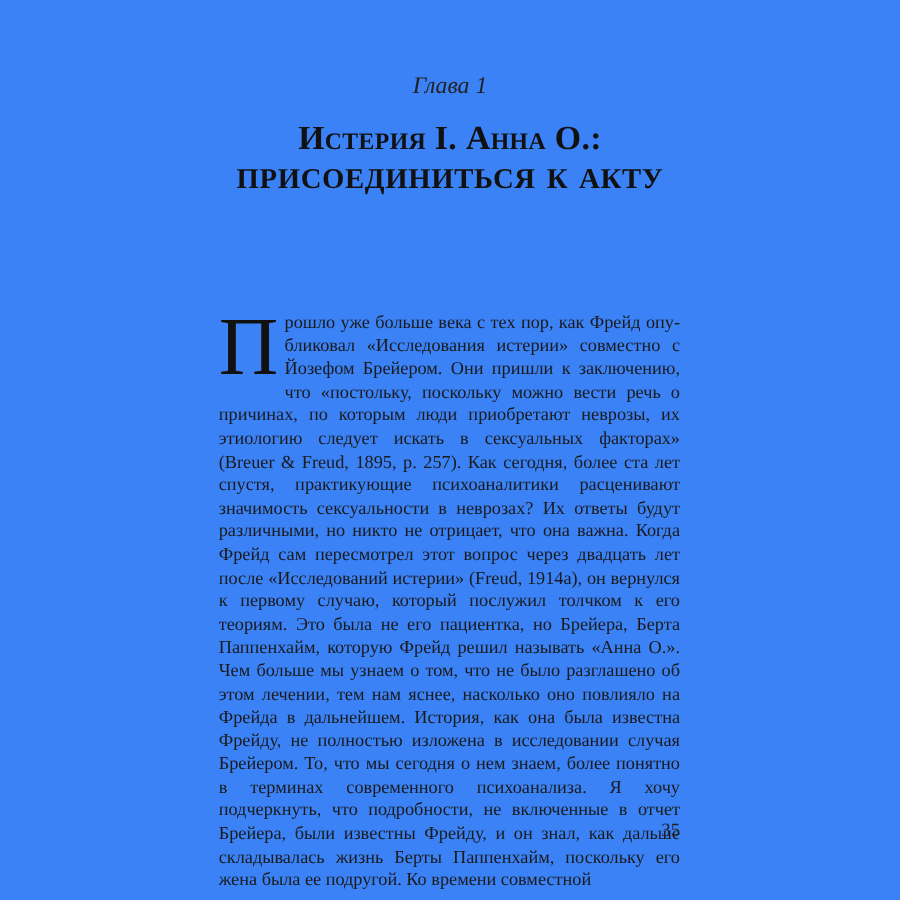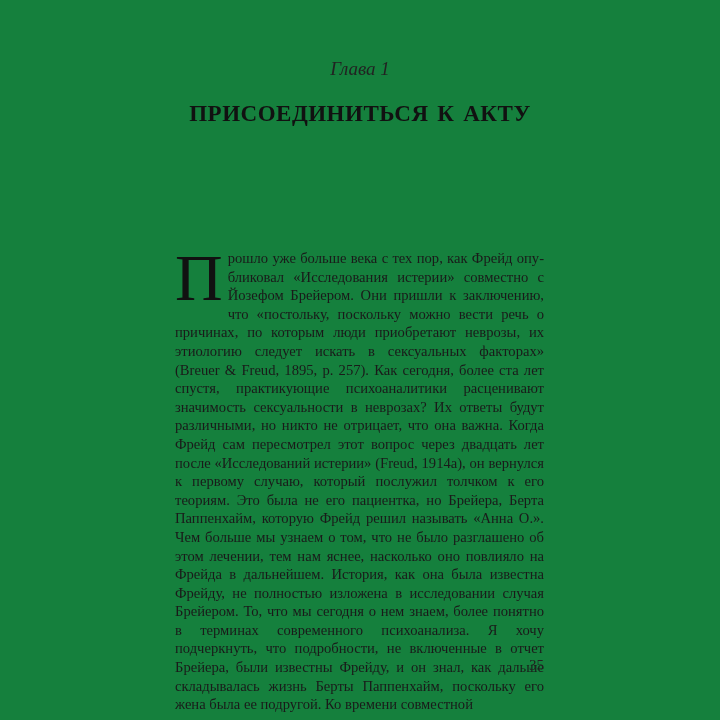--- a/index.html
+++ b/index.html
@@ -12,21 +12,21 @@
       height: 720px;
       position: relative;
       overflow: hidden;
       font-family: "DejaVu Serif", "Liberation Serif", serif;
       color: #1a1a1a;
     }
     .page {
       position: absolute;
       left: 0; top: 0;
       width: 720px; height: 720px;
-      background: #15803d;
+      background: #3b82f6;
     }
     .chapter-label {
       position: absolute;
       top: 58px;
       left: 0;
       width: 720px;
       text-align: center;
       font-family: "Liberation Serif", serif;
       font-style: italic;
       font-size: 19px;
@@ -90,20 +90,21 @@
       color: #222;
     }
   </style>
 </head>
 <body>
 
 <div class="page">
   <div class="chapter-label">Глава 1</div>
 
   <div class="chapter-title">
+    <span class="line1">Истерия I. Анна О.:</span>
     <span class="line2">присоединиться к акту</span>
   </div>
 
   <div class="body-text">
     <p>
       <span class="drop-cap">П</span><span>рошло уже больше века с тех пор, как Фрейд опу­бликовал «Исследования истерии» совместно с Йозе­фом Брейером. Они пришли к заключению, что «постольку, поскольку можно вести речь о причинах, по которым люди приобретают неврозы, их этиологию следует искать в сексуальных факторах» (Breuer &amp; Freud, 1895, p. 257). Как сегодня, более ста лет спустя, практикующие психоана­литики расценивают значимость сексуальности в неврозах? Их ответы будут различными, но никто не отрицает, что она важна. Когда Фрейд сам пересмотрел этот вопрос через двадцать лет после «Исследований истерии» (Freud, 1914a), он вернулся к первому случаю, который послужил толчком к его теориям. Это была не его пациентка, но Брейера, Берта Паппенхайм, которую Фрейд решил называть «Анна О.». Чем больше мы узнаем о том, что не было разглашено об этом лечении, тем нам яснее, насколько оно повлияло на Фрейда в дальнейшем. История, как она была известна Фрейду, не полностью изложена в исследовании случая Брейером. То, что мы сегодня о нем знаем, более понятно в терминах совре­менного психоанализа. Я хочу подчеркнуть, что подробности, не включенные в отчет Брейера, были известны Фрейду, и он знал, как дальше складывалась жизнь Берты Паппенхайм, по­скольку его жена была ее подругой. Ко времени совместной</span>
     </p>
   </div>
 
   <div class="page-number">35</div>

